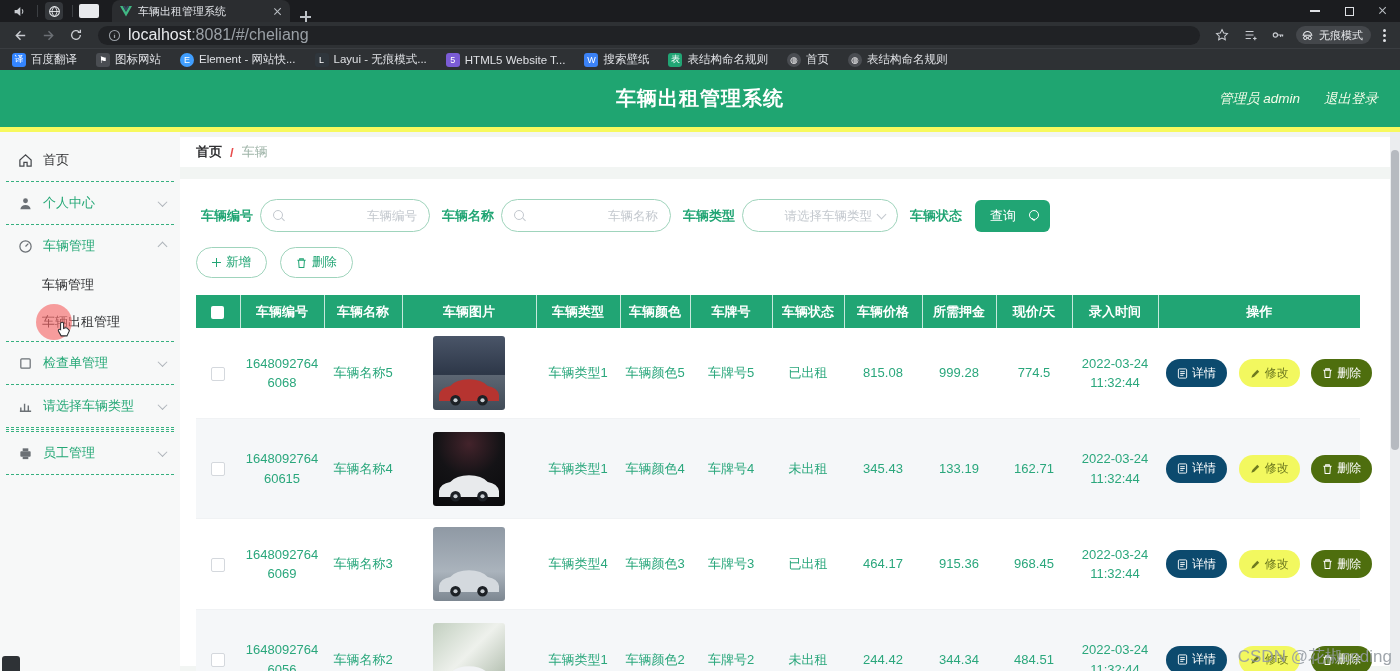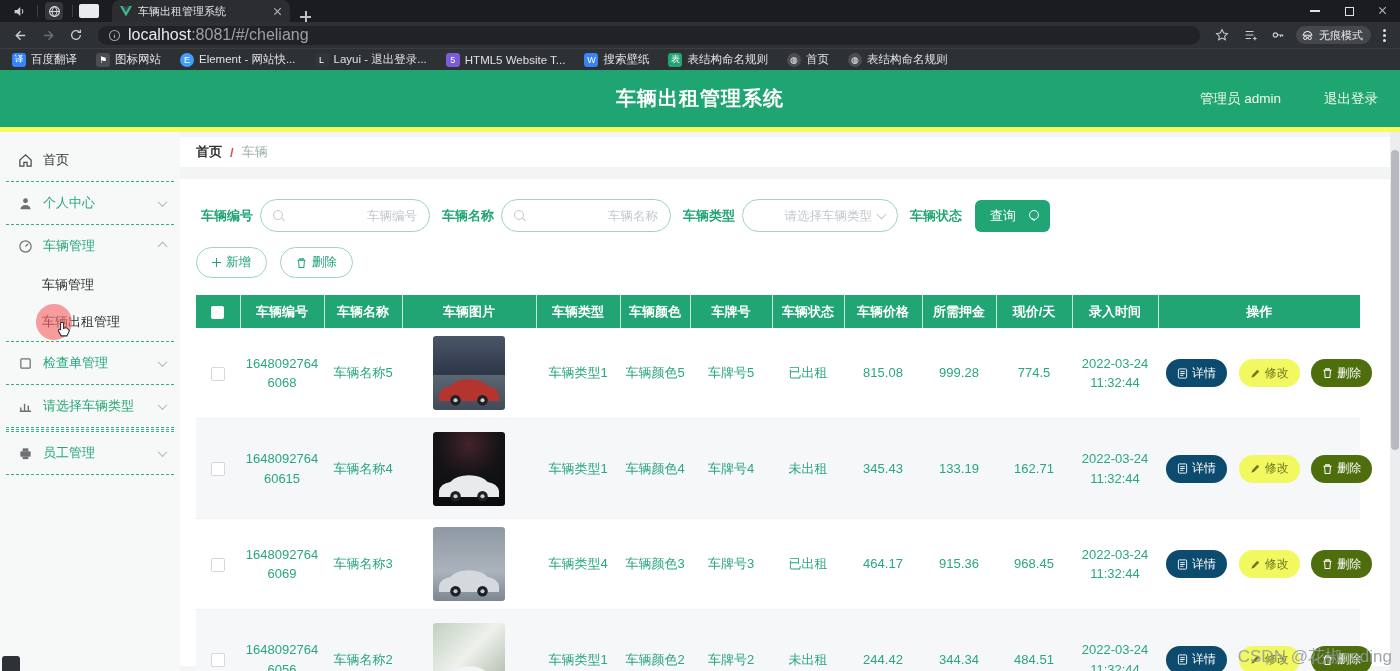--- a/index.html
+++ b/index.html
@@ -36,21 +36,21 @@
   .kebab i { width:3px; height:3px; border-radius:50%; background:#dfe1e5; }
 
   .bookmarks { height:22px; background:#2e3134; border-top:1px solid #3a3d41; display:flex; align-items:center; gap:19px; padding:0 12px; }
   .bm { display:flex; align-items:center; gap:5px; font-size:11.5px; color:#dfe1e5; white-space:nowrap; }
   .bm-ic { width:14px; height:14px; border-radius:3px; display:flex; align-items:center; justify-content:center; font-size:9px; color:#fff; }
   .bm-ic.round { border-radius:50%; }
 
   
   .appheader { height:57px; background:#1fa571; display:flex; align-items:center; position:relative; }
   .app-title { position:absolute; left:0; right:0; text-align:center; color:#fff; font-size:20px; font-weight:bold; letter-spacing:1px; }
-  .hdr-right { margin-left:auto; display:flex; gap:43px; padding-right:22px; z-index:1; }
+  .hdr-right { margin-left:auto; display:flex; gap:24px; padding-right:22px; z-index:1;font-style:italic; }
   .hdr-link { color:#f4fce9; font-size:13.5px; }
   .yellowbar { height:5px; background:#f7f95e; }
 
   
   .main { display:flex; height:539px; }
 
   .sidebar { width:180px; background:#f7f8f8; padding-top:8px; flex-shrink:0; }
   .snav-item { height:40px; display:flex; align-items:center; gap:10px; padding:0 14px 0 18px; font-size:13px; color:#25a876; }
   .snav-item.dark { color:#303133; }
   .snav-item svg { flex-shrink:0; }
@@ -230,21 +230,21 @@
     <span class="bm">
         <span class="bm-ic" style="background:#4a4d52">⚑</span>
         <span>图标网站</span>
       </span>
     <span class="bm">
         <span class="bm-ic round" style="background:#409eff">E</span>
         <span>Element - 网站快...</span>
       </span>
     <span class="bm">
         <span class="bm-ic" style="background:#2f363c">L</span>
-        <span>Layui - 退出登录...</span>
+        <span>Layui - 无痕模式...</span>
       </span>
     <span class="bm">
         <span class="bm-ic" style="background:#7b5cd6">5</span>
         <span>HTML5 Website T...</span>
       </span>
     <span class="bm">
         <span class="bm-ic" style="background:#3b82f6">W</span>
         <span>搜索壁纸</span>
       </span>
     <span class="bm">

